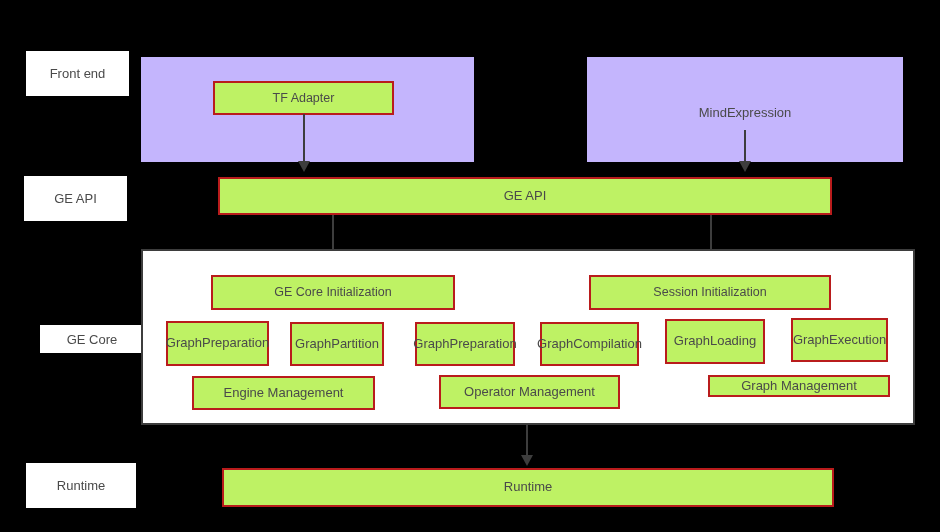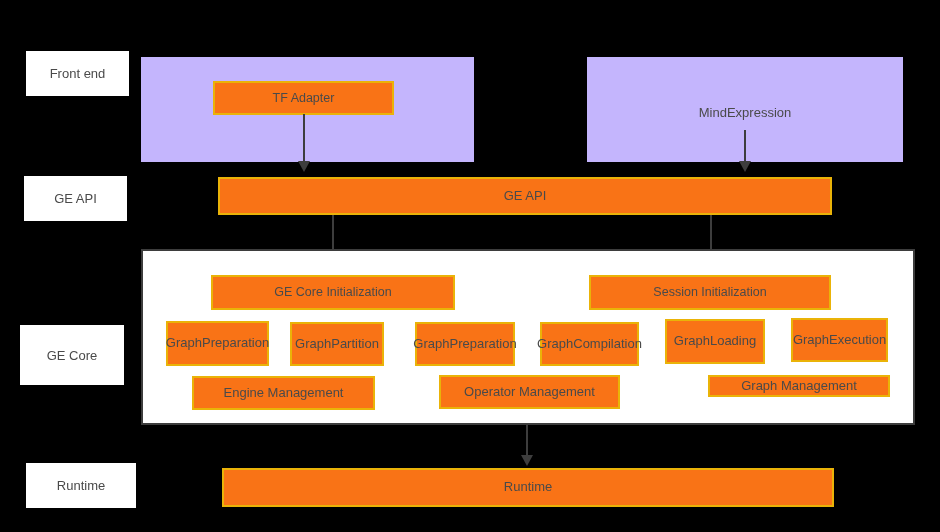--- a/index.html
+++ b/index.html
@@ -12,22 +12,22 @@
     width: 940px;
     height: 532px;
     background: #000000;
     font-family: "Liberation Sans", sans-serif;
     overflow: hidden;
   }
 
   
   .box {
     position: absolute;
-    background: #f97316;
-    border: 2px solid #eab308;
+    background: #bef264;
+    border: 2px solid #b91c1c;
     box-sizing: border-box;
     color: #4a4a4a;
     display: flex;
     align-items: center;
     justify-content: center;
     text-align: center;
     line-height: 1.15;
   }
   .plain {
     position: absolute;
@@ -90,21 +90,21 @@
 </style>
 </head>
 <body>
 
 <div id="canvas">
 
   <div class="plain stage-label" style="left:26px; top:51px; width:103px; height:45px;">Front end</div>
 
   <div class="plain stage-label" style="left:24px; top:176px; width:103px; height:45px;">GE API</div>
 
-  <div class="plain stage-label" style="left:20px; top:325px; width:104px; height:60px;">GE Core</div>
+  <div class="plain stage-label" style="left:40px; top:325px; width:104px; height:28px;">GE Core</div>
 
   <div class="plain stage-label" style="left:26px; top:463px; width:110px; height:45px;">Runtime</div>
 
   <div class="frontend-container" style="left:141px; top:25px; width:333px; height:105px;">
     <div class="container-title" style="top:30px;">Tensorflow</div>
   </div>
 
   <div class="box sub" style="left:213px; top:81px; width:181px; height:34px;">TF Adapter</div>
 
   <div class="frontend-container" style="left:587px; top:25px; width:316px; height:105px;">

